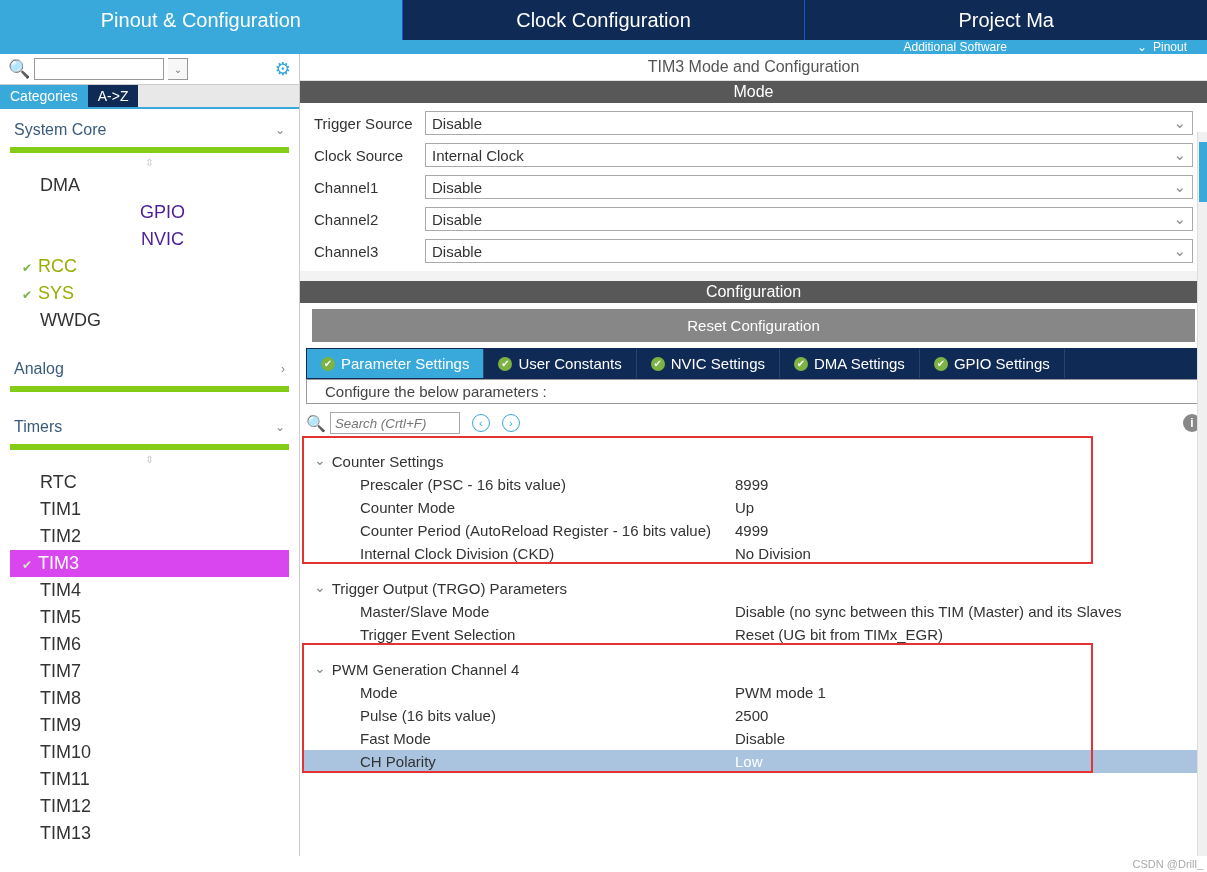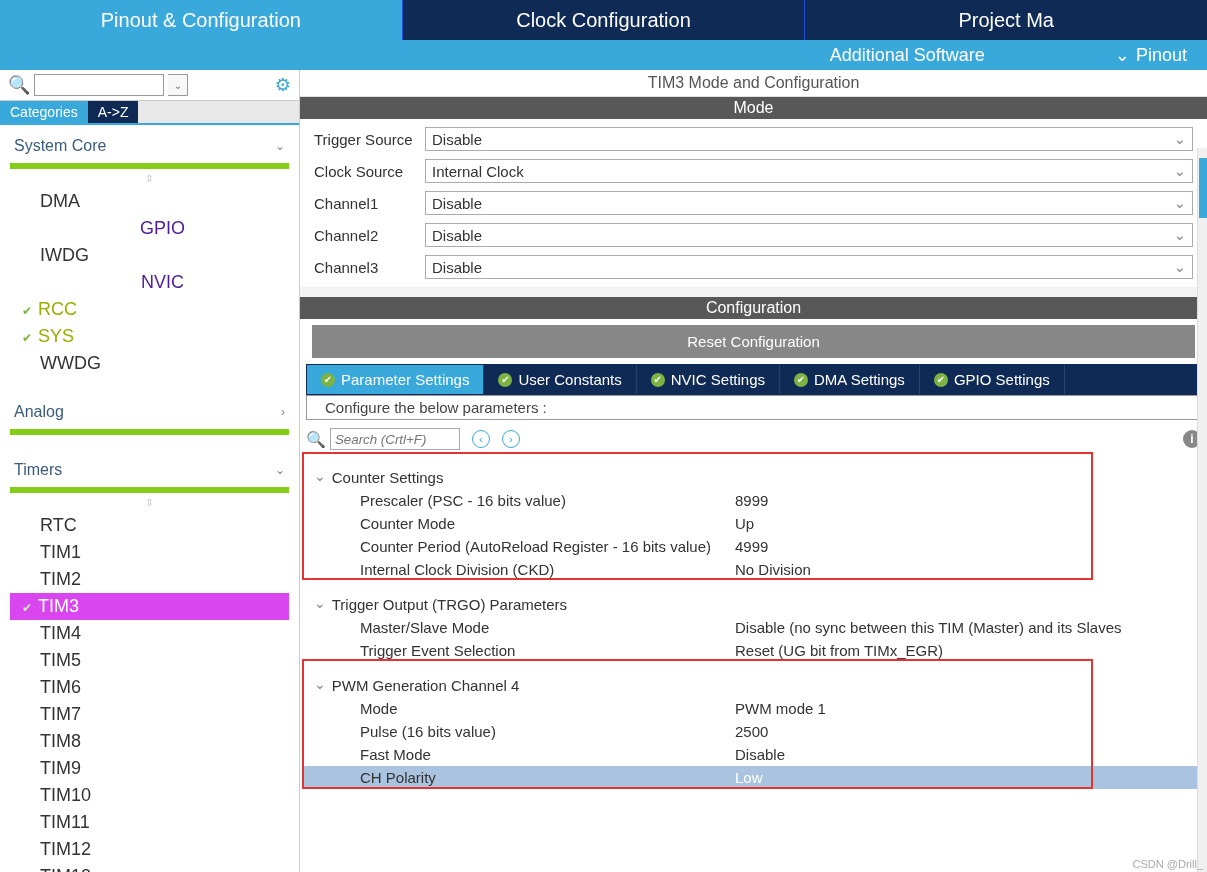--- a/index.html
+++ b/index.html
@@ -4,21 +4,21 @@
 <style>
   * { box-sizing: border-box; margin: 0; padding: 0; font-family: Arial, Helvetica, sans-serif; }
   body { background: #fff; font-size: 14px; color: #333; width: 1207px; height: 872px; overflow: hidden; position:relative;}
   
   .topbar { display:flex; height: 40px; background:#39a9dc; }
   .topbar .tab { flex:1; text-align:center; line-height:40px; font-size:20px; color:#fff; border-left:1px solid #1d4ed8; }
   .topbar .tab:first-child { border-left:none; color:#fff; }
   .topbar .tab.blue { background:#39a9dc; }
   .topbar .tab.navy { background:#0f2a54; }
   
-  .subbar { height:30px; background:#39a9dc; display:flex; justify-content:flex-end; align-items:center; padding-right:20px; gap:130px; color:#fff; font-size:18px;}
+  .subbar { height:14px; background:#39a9dc; display:flex; justify-content:flex-end; align-items:center; padding-right:20px; gap:130px; color:#fff; font-size:12px;}
   .subbar .item { display:flex; align-items:center; gap:6px;}
   
   .mainrow { display:flex; height: calc(100% - 70px); }
   
   .sidebar { width:300px; border-right:1px solid #ccc; display:flex; flex-direction:column; background:#fff;}
   .sidebar-top { display:flex; align-items:center; padding:4px 8px; gap:4px;}
   .sidebar-top .search-icon { color:#39a9dc; font-size:18px;}
   .sidebar-top input { width:130px; height:22px; border:1px solid #999; padding:2px;}
   .sidebar-top .dropbtn { width:20px;height:22px;border:1px solid #999;border-left:none;background:#f7f7f7;display:flex;align-items:center;justify-content:center;font-size:10px;color:#777;}
   .sidebar-top .gear { margin-left:auto; color:#39a9dc; font-size:18px;}
@@ -115,21 +115,20 @@
       <div class="ctab dark">A-&gt;Z</div>
     </div>
     <div class="tree">
       <div class="section-head">
         <span>System Core</span>
           <span class="chev">⌄</span>
       </div>
       <div class="sorticon">⇳</div>
       <div class="tree-item">DMA</div>
       <div class="tree-item hl">GPIO</div>
-      <div class="tree-item">IWDG</div>
       <div class="tree-item hl">NVIC</div>
       <div class="tree-item hlchk">RCC</div>
       <div class="tree-item hlchk">SYS</div>
       <div class="tree-item">WWDG</div>
 
       <div class="section-head">
         <span>Analog</span>
           <span class="chev">›</span>
       </div>
 

